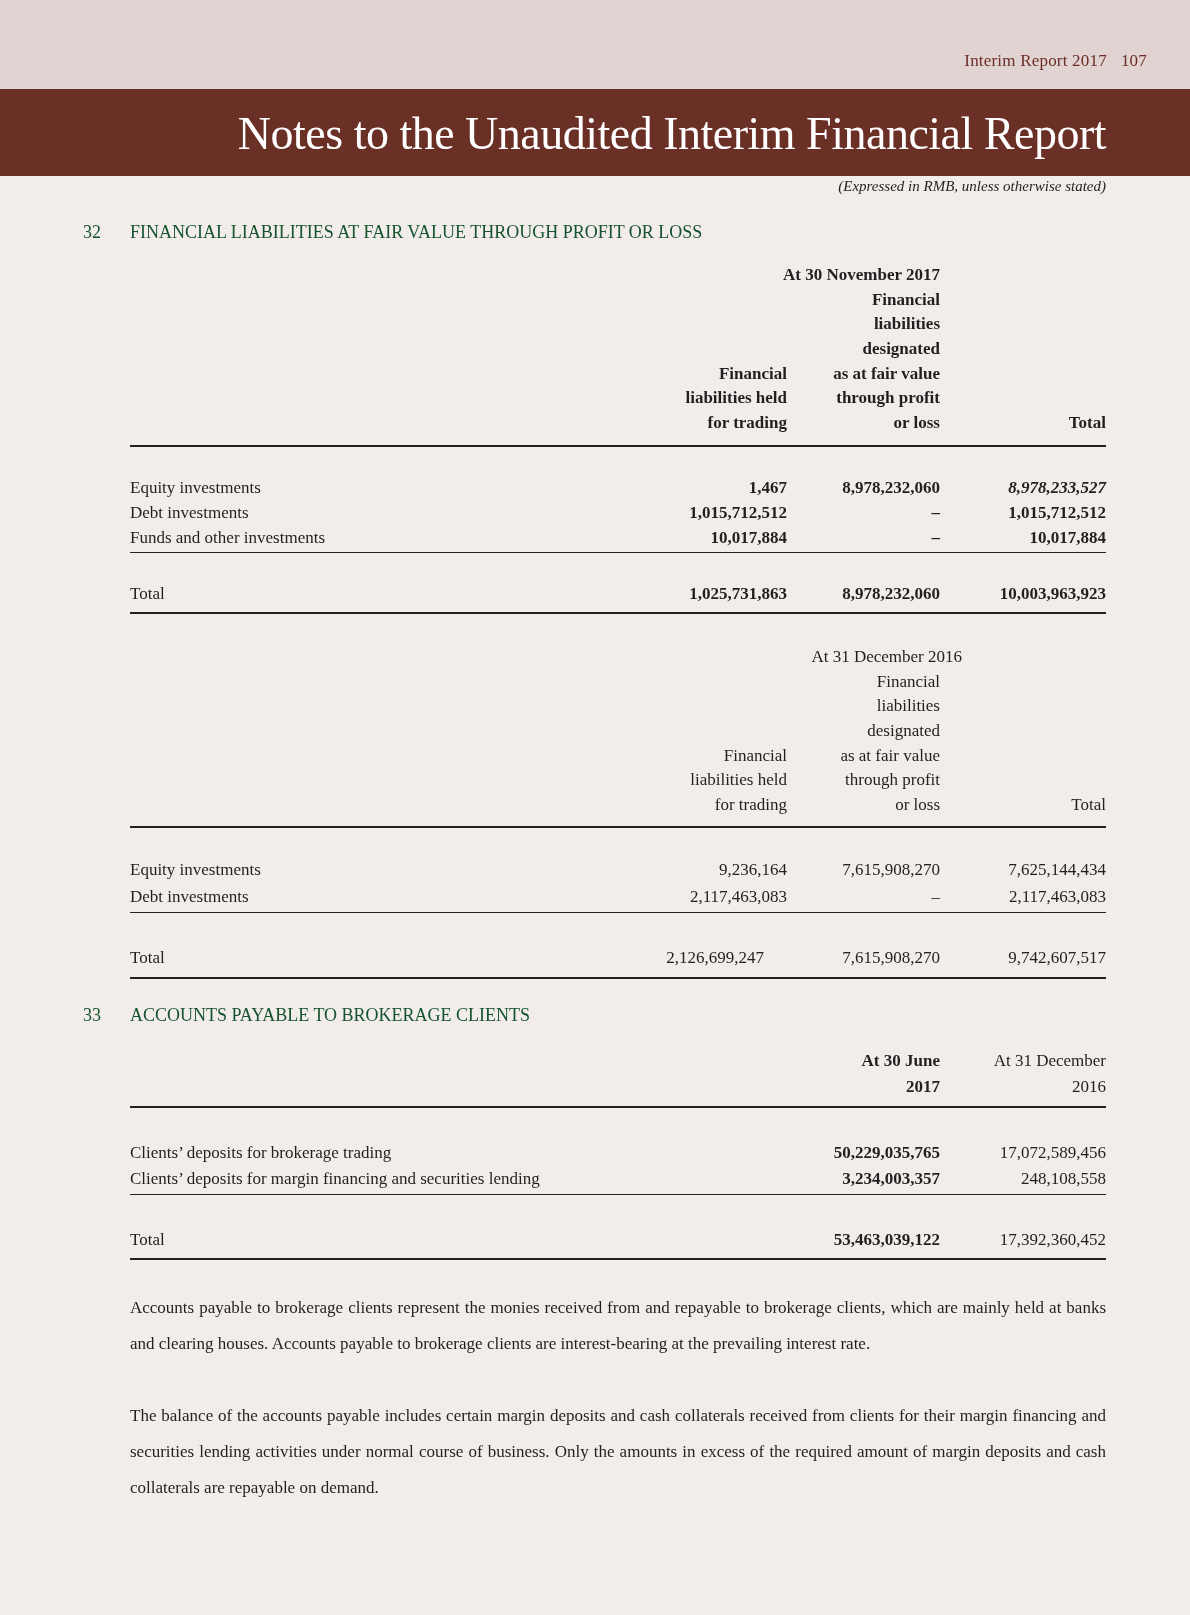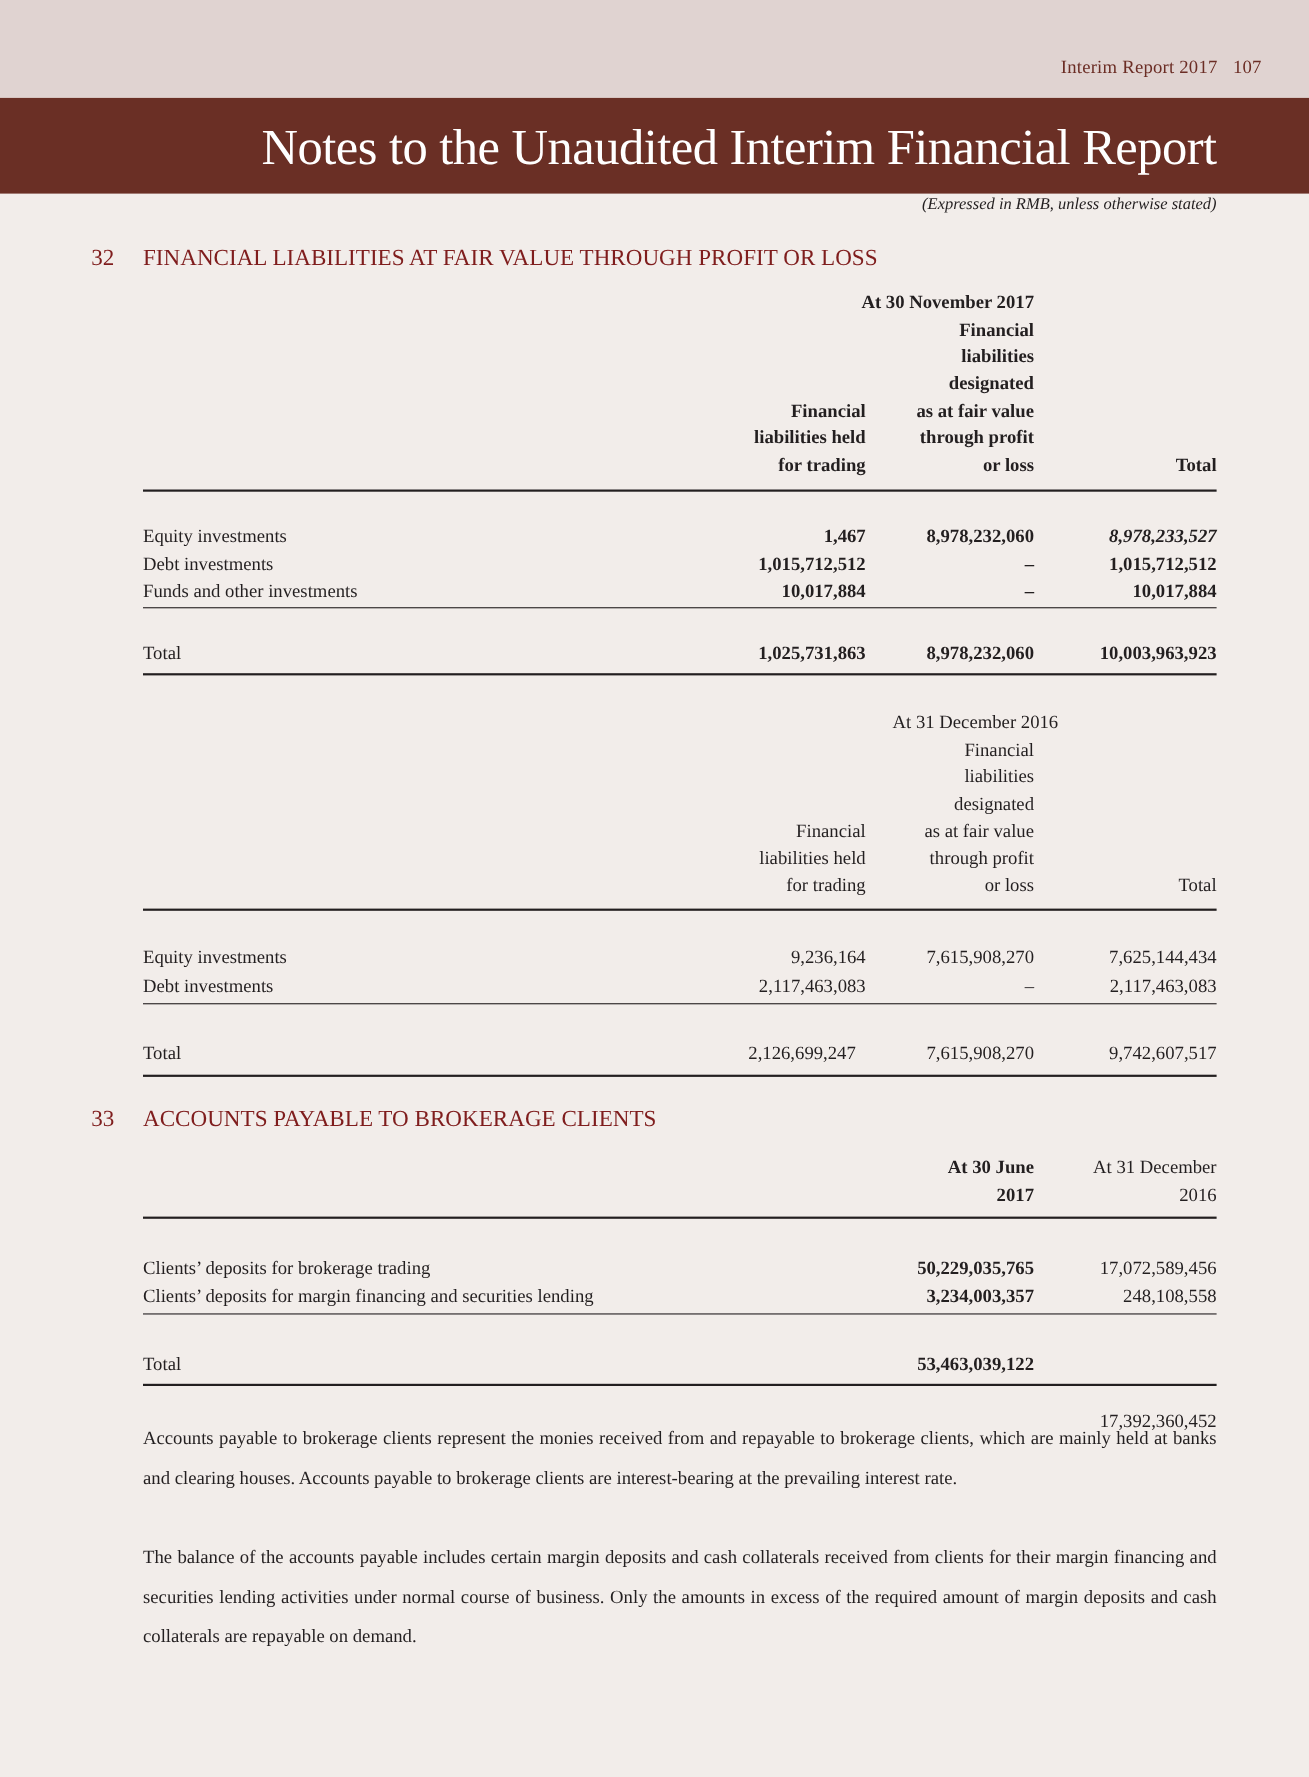--- a/index.html
+++ b/index.html
@@ -29,21 +29,21 @@
       position: absolute; right: 84px; top: 18px; margin: 0;
       font-size: 46px; font-weight: normal; color: #ffffff; letter-spacing: -0.5px;
       white-space: nowrap;
     }
     .subtitle {
       position: absolute; right: 84px; top: 178px;
       font-size: 15px; font-style: italic; color: #231f20;
     }
     .section-head {
       position: absolute; left: 83px; margin: 0;
-      font-size: 21px; font-weight: normal; color: #7f1d1d; white-space: nowrap;
+      font-size: 18px; font-weight: normal; color: #14532d; white-space: nowrap;
     }
     .section-head .num { display: inline-block; width: 47px; }
     .txt { position: absolute; font-size: 17px; white-space: nowrap; line-height: 24px; }
     .r { text-align: right; }
     .b { font-weight: bold; }
     .rule { position: absolute; left: 130px; width: 976px; background: #231f20; }
     .rule.thick { height: 2px; }
     .rule.thin { height: 1px; }
     .para {
       position: absolute; left: 130px; width: 976px; margin: 0;
@@ -141,21 +141,21 @@
     <div class="txt" style="left:130px; top:885px;">Debt investments</div>
     <div class="txt r" style="right:403px; top:885px;">2,117,463,083</div>
     <div class="txt r" style="right:250px; top:885px;">–</div>
     <div class="txt r" style="right:84px; top:885px;">2,117,463,083</div>
   </div>
 
   <div class="rule thin" style="top:912px;"></div>
 
   <div>
     <div class="txt" style="left:130px; top:946px;">Total</div>
-    <div class="txt r" style="right:412px; top:946px;">2,126,699,247</div>
+    <div class="txt r" style="right:426px; top:946px;">2,126,699,247</div>
     <div class="txt r" style="right:250px; top:946px;">7,615,908,270</div>
     <div class="txt r" style="right:84px; top:946px;">9,742,607,517</div>
   </div>
 
   <div class="rule thick" style="top:977px;"></div>
 </div>
 
 <h2 class="section-head" style="top:1005px;">
   <span class="num">33</span><span>ACCOUNTS PAYABLE TO BROKERAGE CLIENTS</span>
 </h2>
@@ -177,20 +177,20 @@
     <div class="txt" style="left:130px; top:1167px;">Clients’ deposits for margin financing and securities lending</div>
     <div class="txt b r" style="right:250px; top:1167px;">3,234,003,357</div>
     <div class="txt r" style="right:84px; top:1167px;">248,108,558</div>
   </div>
 
   <div class="rule thin" style="top:1194px;"></div>
 
   <div>
     <div class="txt" style="left:130px; top:1228px;">Total</div>
     <div class="txt b r" style="right:250px; top:1228px;">53,463,039,122</div>
-    <div class="txt r" style="right:84px; top:1280px;">17,392,360,452</div>
+    <div class="txt r" style="right:84px; top:1228px;">17,392,360,452</div>
   </div>
 
   <div class="rule thick" style="top:1258px;"></div>
 </div>
 
 <p class="para" style="top:1290px;">Accounts payable to brokerage clients represent the monies received from and repayable to brokerage clients, which are mainly held at banks and clearing houses. Accounts payable to brokerage clients are interest-bearing at the prevailing interest rate.</p>
 <p class="para" style="top:1398px;">The balance of the accounts payable includes certain margin deposits and cash collaterals received from clients for their margin financing and securities lending activities under normal course of business. Only the amounts in excess of the required amount of margin deposits and cash collaterals are repayable on demand.</p>
 
 </body></html>

